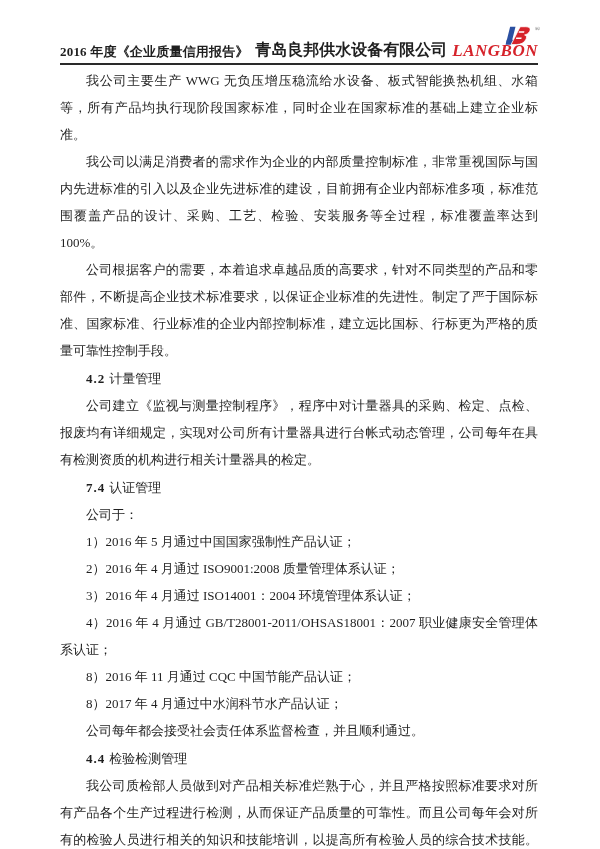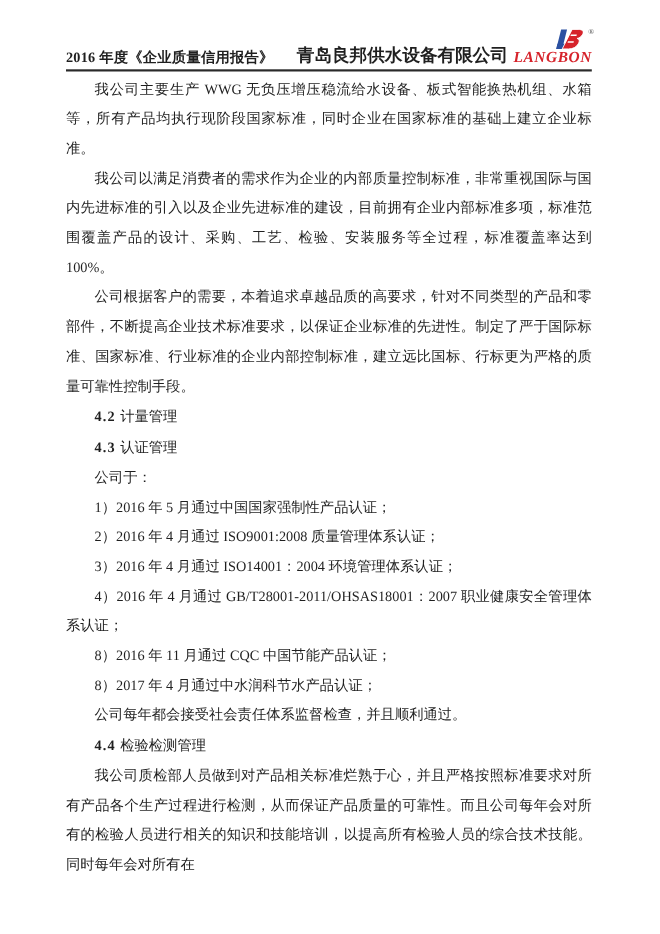--- a/index.html
+++ b/index.html
@@ -36,21 +36,21 @@
   }
   .logo{
     position:relative;
     margin-left:5px;
     display:inline-block;
     white-space:nowrap;
   }
   .logo-text{
     font-style:italic;
     font-weight:900;
-    font-size:14px;
+    font-size:17px;
     letter-spacing:0.5px;
     color:#d6232b;
   }
   .logo-mark{
     position:absolute;
     right:8px;
     bottom:13px;
   }
   .logo-reg{
     position:absolute;
@@ -110,22 +110,23 @@
     </span>
   </div>
 
   <div class="doc">
 
     <p class="para">我公司主要生产 WWG 无负压增压稳流给水设备、板式智能换热机组、水箱等，所有产品均执行现阶段国家标准，同时企业在国家标准的基础上建立企业标准。</p>
     <p class="para">我公司以满足消费者的需求作为企业的内部质量控制标准，非常重视国际与国内先进标准的引入以及企业先进标准的建设，目前拥有企业内部标准多项，标准范围覆盖产品的设计、采购、工艺、检验、安装服务等全过程，标准覆盖率达到 100%。</p>
     <p class="para">公司根据客户的需要，本着追求卓越品质的高要求，针对不同类型的产品和零部件，不断提高企业技术标准要求，以保证企业标准的先进性。制定了严于国际标准、国家标准、行业标准的企业内部控制标准，建立远比国标、行标更为严格的质量可靠性控制手段。</p>
 
     <p class="h-sec"><span class="h-num">4.2</span><span class="h-title">计量管理</span></p>
+    <p class="para">公司建立《监视与测量控制程序》，程序中对计量器具的采购、检定、点检、报废均有详细规定，实现对公司所有计量器具进行台帐式动态管理，公司每年在具有检测资质的机构进行相关计量器具的检定。</p>
 
-    <p class="h-sec"><span class="h-num">4.3</span><span class="h-title">认证管理</span></p>
+    <p class="h-sec"><span class="h-num">7.4</span><span class="h-title">认证管理</span></p>
     <p class="para">公司于：</p>
     <p class="para">1）2016 年 5 月通过中国国家强制性产品认证；</p>
     <p class="para">2）2016 年 4 月通过 ISO9001:2008 质量管理体系认证；</p>
     <p class="para">3）2016 年 4 月通过 ISO14001：2004 环境管理体系认证；</p>
     <p class="para">4）2016 年 4 月通过 GB/T28001-2011/OHSAS18001：2007 职业健康安全管理体系认证；</p>
     <p class="para">8）2016 年 11 月通过 CQC 中国节能产品认证；</p>
     <p class="para">8）2017 年 4 月通过中水润科节水产品认证；</p>
     <p class="para">公司每年都会接受社会责任体系监督检查，并且顺利通过。</p>
 
     <p class="h-sec"><span class="h-num">4.4</span><span class="h-title">检验检测管理</span></p>

